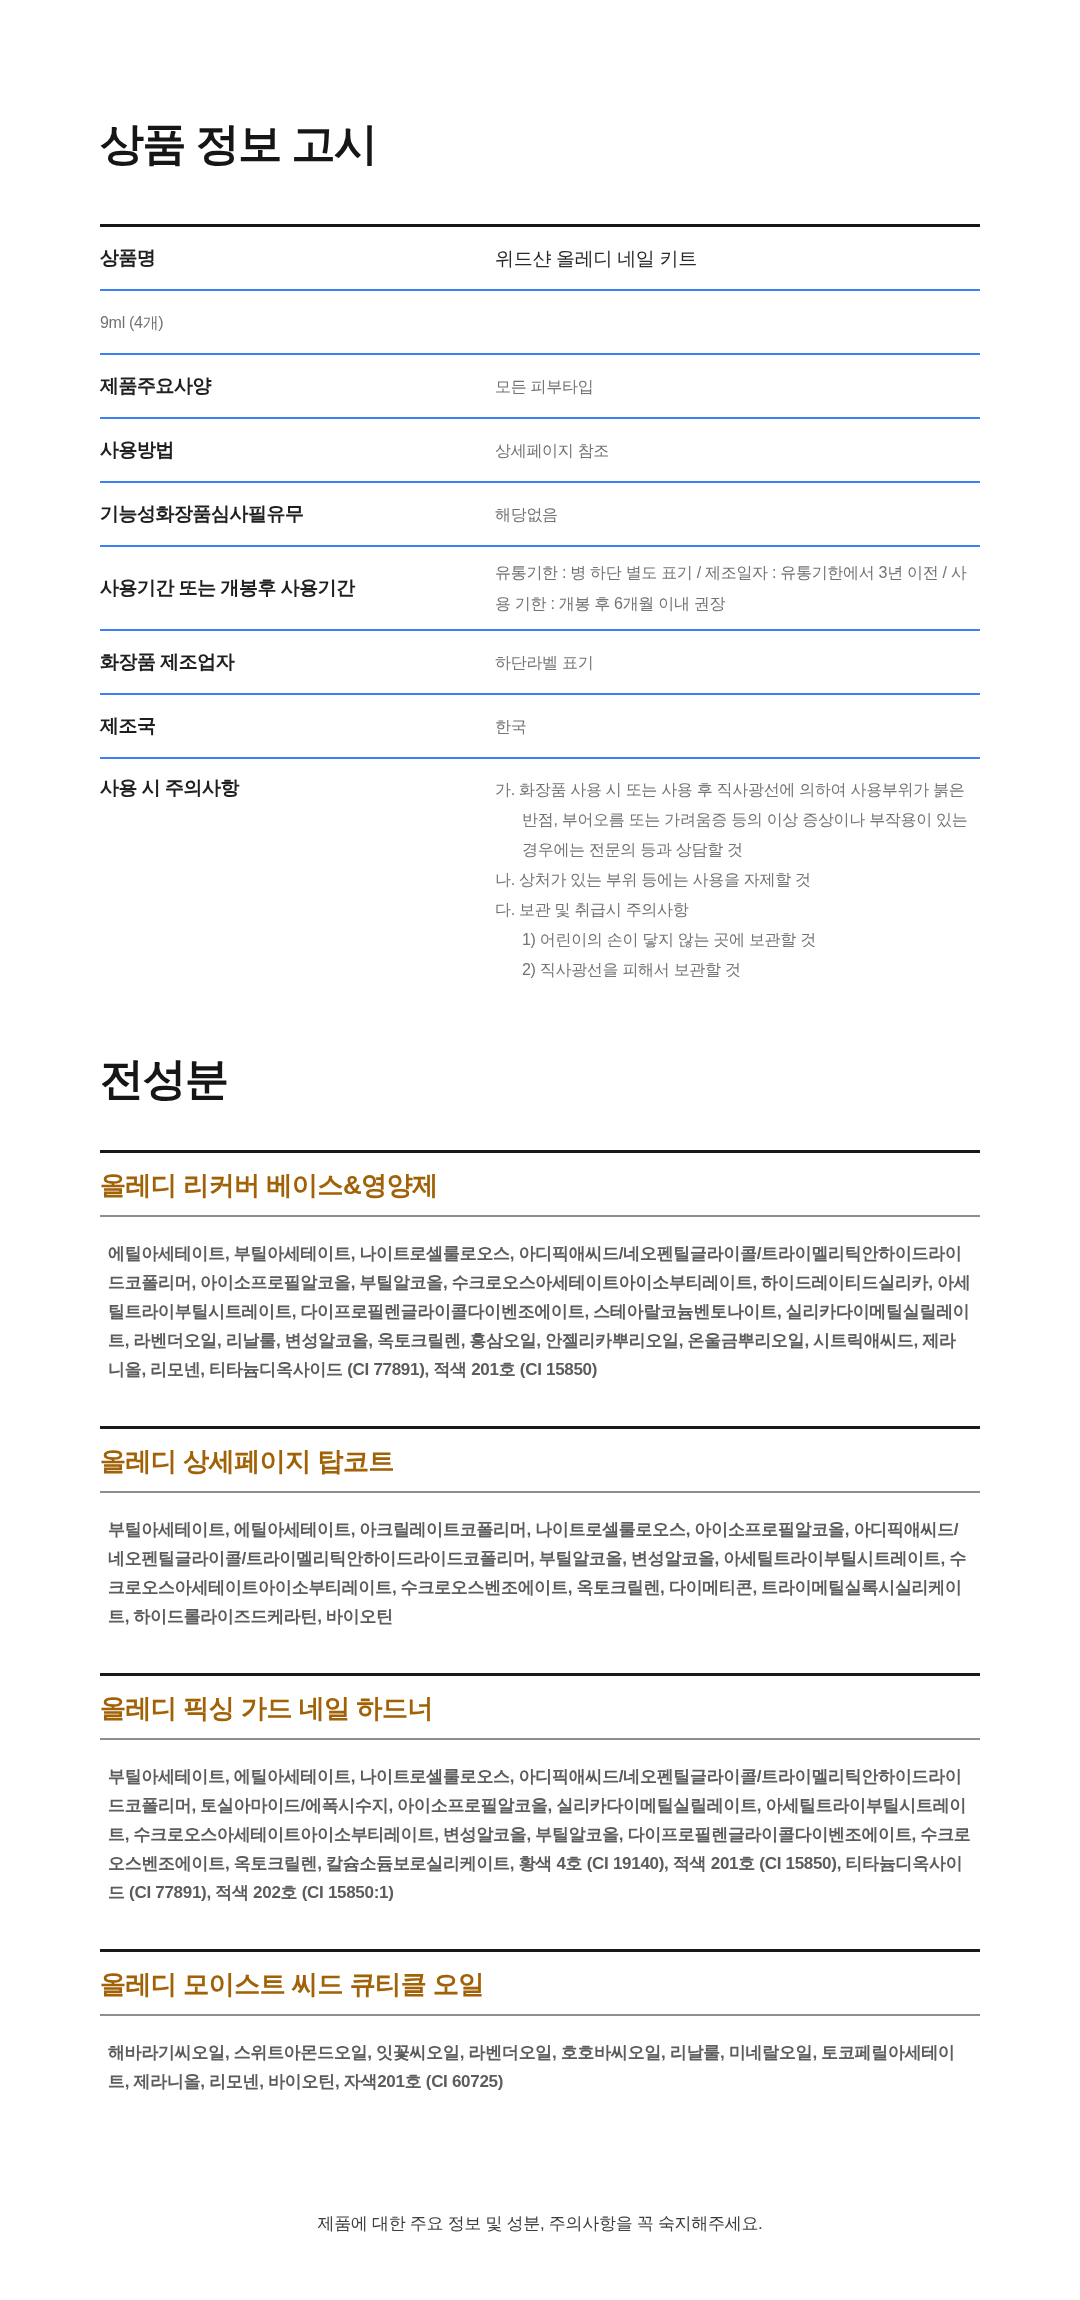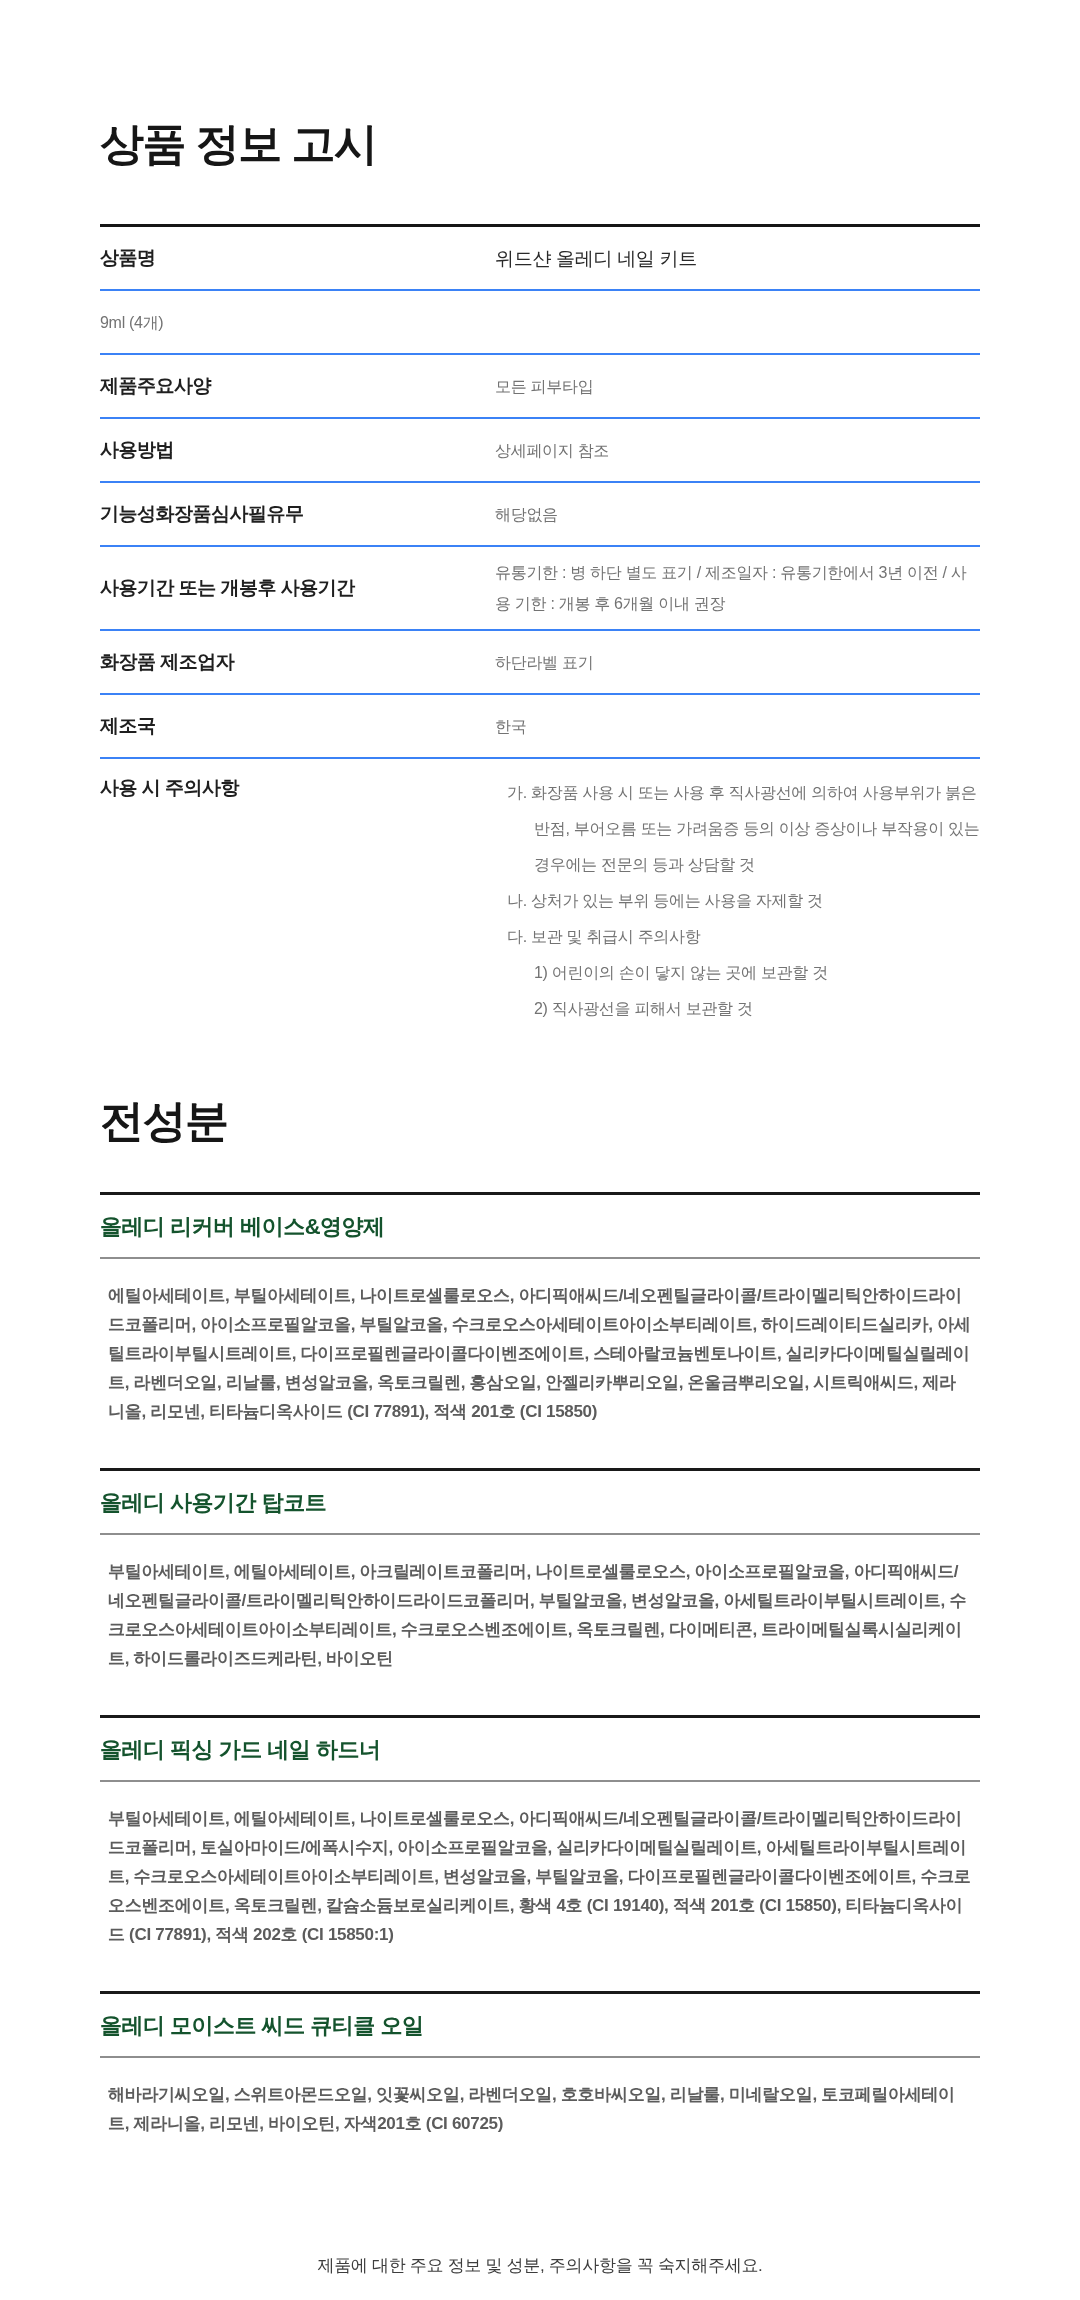--- a/index.html
+++ b/index.html
@@ -28,28 +28,28 @@
   .label {
     flex:0 0 395px; width:395px;
     font-size:19px; font-weight:600; color:#1f1f1f; letter-spacing:-0.5px;
   }
   .value {
     flex:1 1 auto;
     font-size:16px; font-weight:400; color:#737373;
     line-height:31px; letter-spacing:-0.3px; word-break:break-all;
   }
   .value.em { font-size:19px; color:#2a2a2a; font-weight:500; }
-  .cline { padding-left:27px; text-indent:-27px; line-height:36px;margin-left:12px; }
+  .cline { padding-left:27px; text-indent:-27px; line-height:30px; }
   .cline.ind-1 { padding-left:54px; }
 
   
   .ing-section { border-top:3px solid #191919; margin-bottom:36px; }
   .ing-title {
     margin:0; padding:19px 0 17px 0;
-    font-size:22px; line-height:26px; font-weight:700; color:#14532d;
+    font-size:26px; line-height:26px; font-weight:700; color:#a16207;
     letter-spacing:-0.5px;
     border-bottom:2px solid #8e8e8e;
   }
   .ing-body {
     margin:8px; padding:14px 0 6px 0;
     font-size:17px; line-height:29px; color:#5c5c5c;
     letter-spacing:-0.3px; word-break:break-all;font-weight:bold;
   }
 
   .footer-note {
@@ -109,21 +109,21 @@
     </div>
 
   <h1 class="big-title ingredients">전성분</h1>
 
   <div id="ingredient-sections">
       <section class="ing-section">
         <h2 class="ing-title">올레디 리커버 베이스&amp;영양제</h2>
         <p class="ing-body">에틸아세테이트, 부틸아세테이트, 나이트로셀룰로오스, 아디픽애씨드/네오펜틸글라이콜/트라이멜리틱안하이드라이드코폴리머, 아이소프로필알코올, 부틸알코올, 수크로오스아세테이트아이소부티레이트, 하이드레이티드실리카, 아세틸트라이부틸시트레이트, 다이프로필렌글라이콜다이벤조에이트, 스테아랄코늄벤토나이트, 실리카다이메틸실릴레이트, 라벤더오일, 리날룰, 변성알코올, 옥토크릴렌, 홍삼오일, 안젤리카뿌리오일, 온울금뿌리오일, 시트릭애씨드, 제라니올, 리모넨, 티타늄디옥사이드 (CI 77891), 적색 201호 (CI 15850)</p>
       </section>
       <section class="ing-section">
-        <h2 class="ing-title">올레디 사용기간 탑코트</h2>
+        <h2 class="ing-title">올레디 상세페이지 탑코트</h2>
         <p class="ing-body">부틸아세테이트, 에틸아세테이트, 아크릴레이트코폴리머, 나이트로셀룰로오스, 아이소프로필알코올, 아디픽애씨드/네오펜틸글라이콜/트라이멜리틱안하이드라이드코폴리머, 부틸알코올, 변성알코올, 아세틸트라이부틸시트레이트, 수크로오스아세테이트아이소부티레이트, 수크로오스벤조에이트, 옥토크릴렌, 다이메티콘, 트라이메틸실록시실리케이트, 하이드롤라이즈드케라틴, 바이오틴</p>
       </section>
       <section class="ing-section">
         <h2 class="ing-title">올레디 픽싱 가드 네일 하드너</h2>
         <p class="ing-body">부틸아세테이트, 에틸아세테이트, 나이트로셀룰로오스, 아디픽애씨드/네오펜틸글라이콜/트라이멜리틱안하이드라이드코폴리머, 토실아마이드/에폭시수지, 아이소프로필알코올, 실리카다이메틸실릴레이트, 아세틸트라이부틸시트레이트, 수크로오스아세테이트아이소부티레이트, 변성알코올, 부틸알코올, 다이프로필렌글라이콜다이벤조에이트, 수크로오스벤조에이트, 옥토크릴렌, 칼슘소듐보로실리케이트, 황색 4호 (CI 19140), 적색 201호 (CI 15850), 티타늄디옥사이드 (CI 77891), 적색 202호 (CI 15850:1)</p>
       </section>
       <section class="ing-section">
         <h2 class="ing-title">올레디 모이스트 씨드 큐티클 오일</h2>
         <p class="ing-body">해바라기씨오일, 스위트아몬드오일, 잇꽃씨오일, 라벤더오일, 호호바씨오일, 리날룰, 미네랄오일, 토코페릴아세테이트, 제라니올, 리모넨, 바이오틴, 자색201호 (CI 60725)</p>
       </section>

